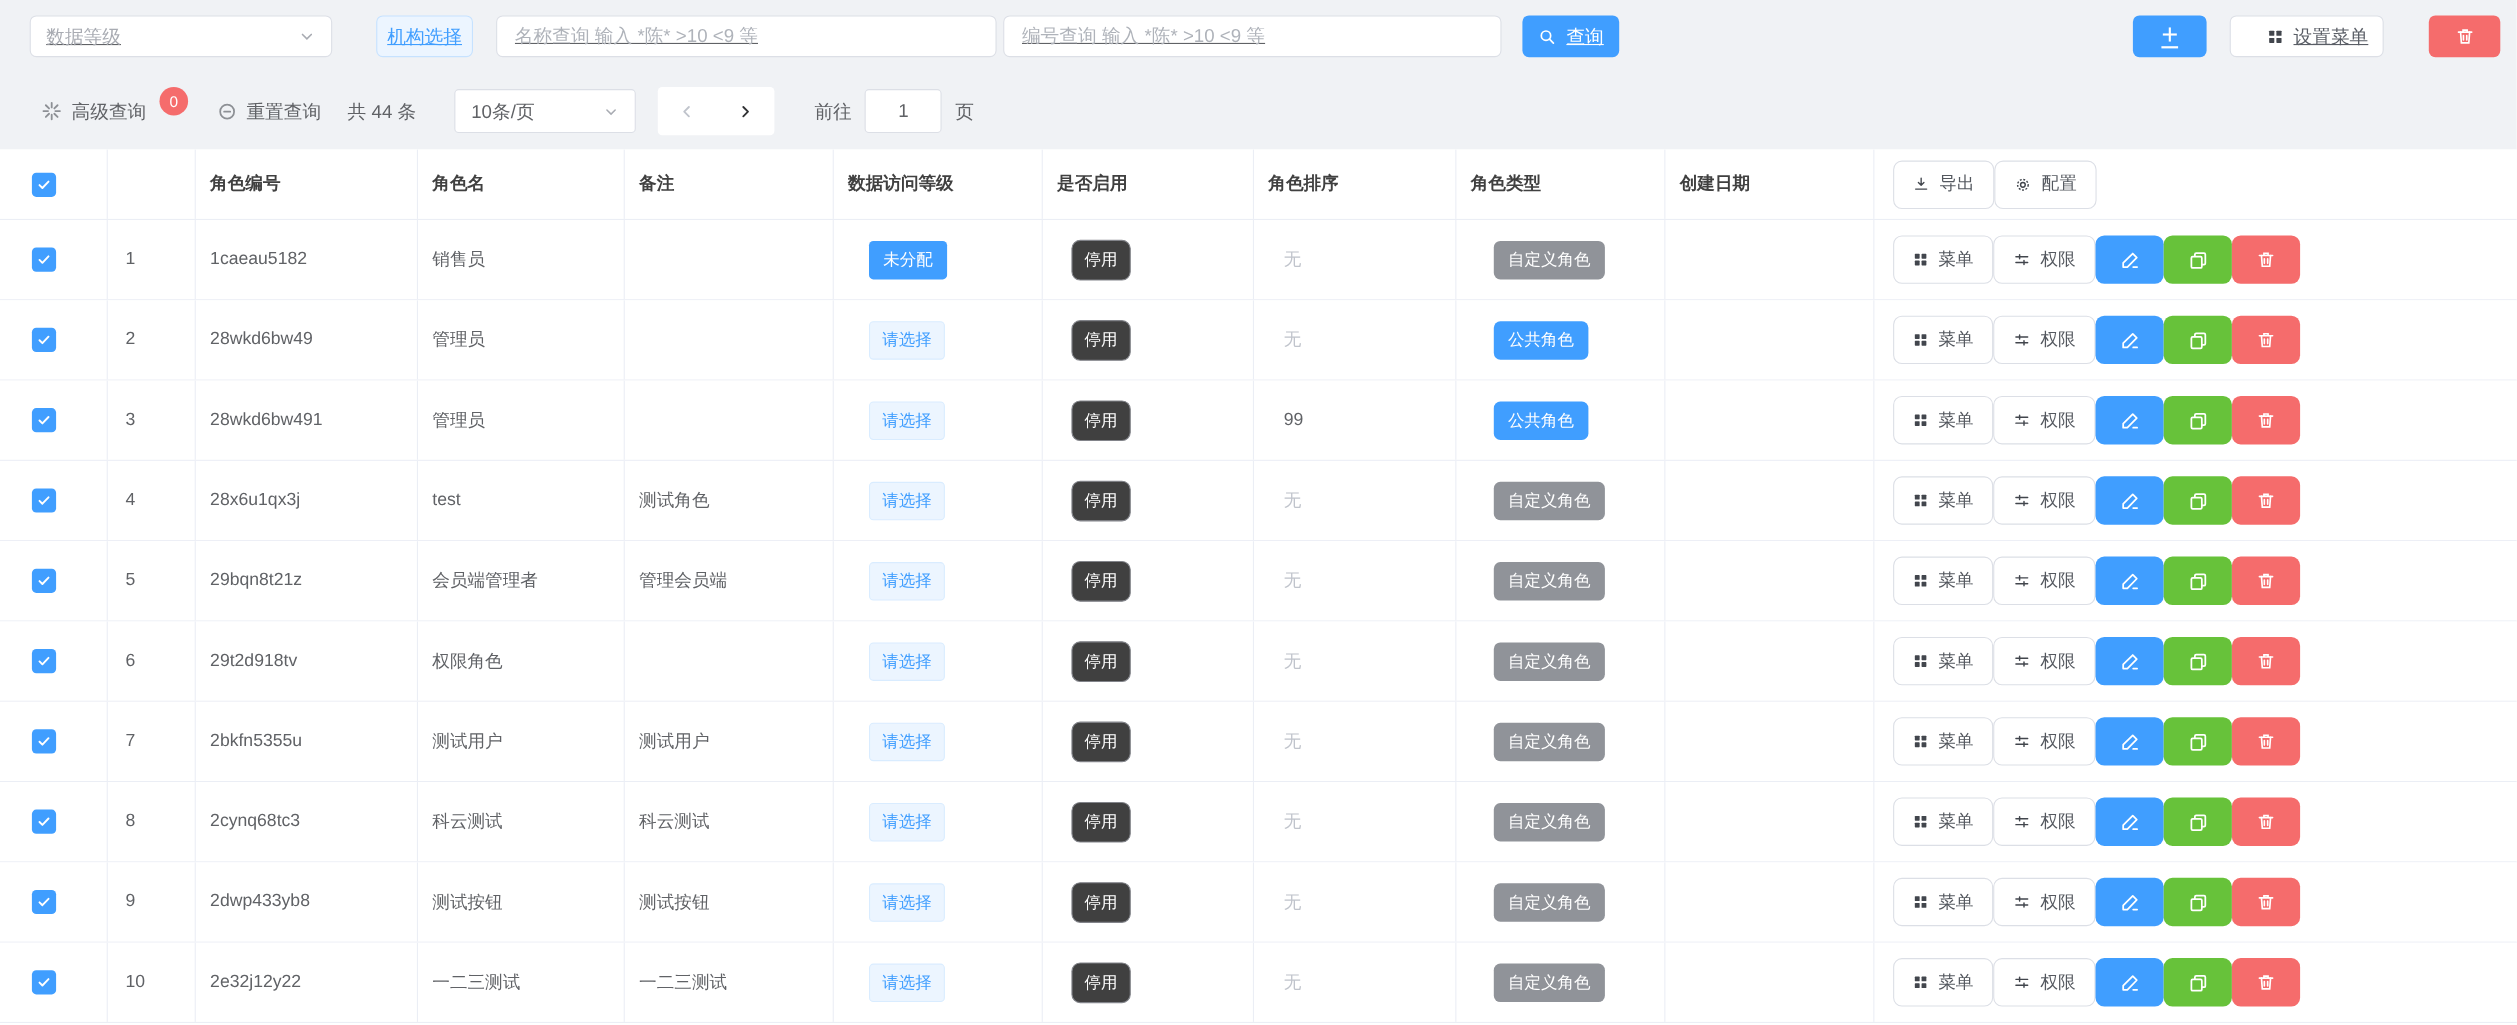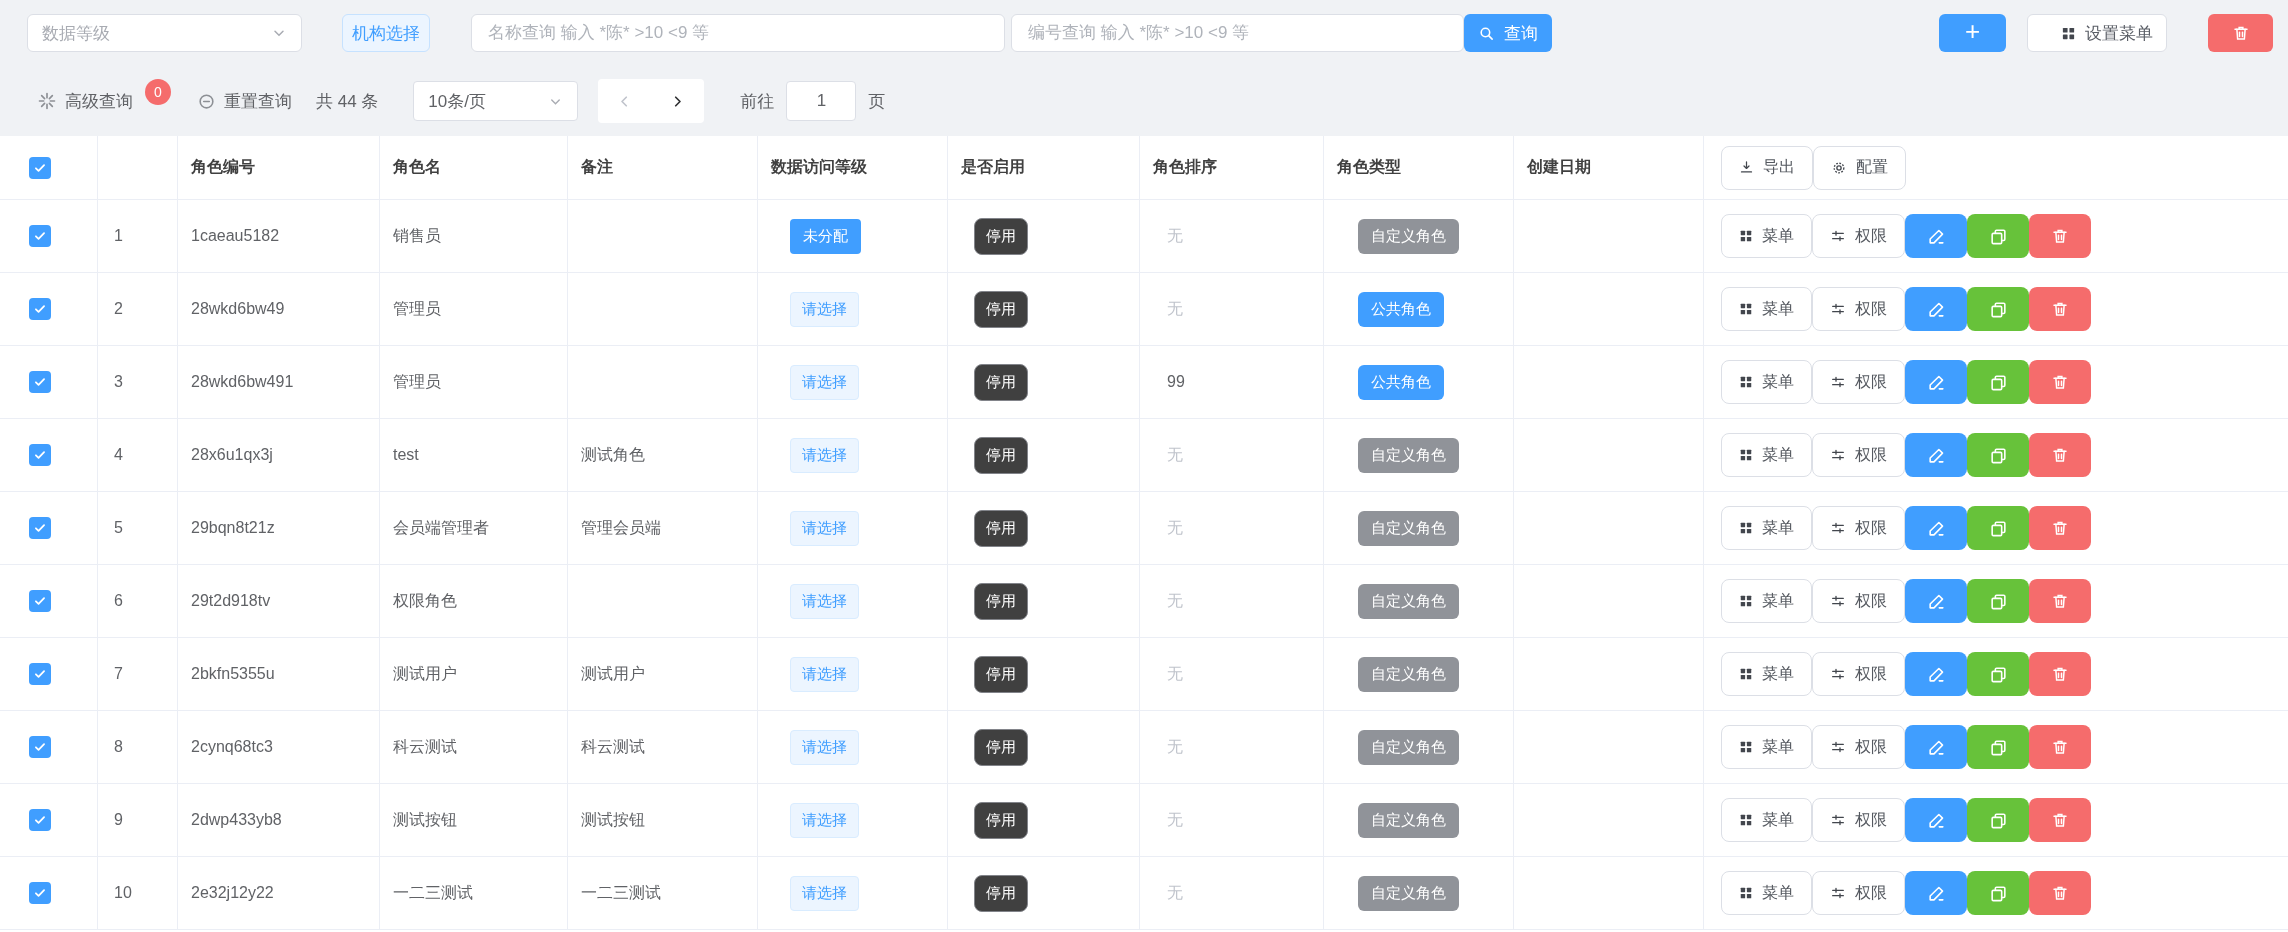--- a/index.html
+++ b/index.html
@@ -5,39 +5,39 @@
   * { box-sizing: border-box; margin: 0; padding: 0; }
   html, body { width: 2288px; height: 932px; overflow: hidden; }
   body {
     font-family: "Liberation Sans", "DejaVu Sans", sans-serif;
     background: #ffffff;
     color: #606266;
   }
   
   .topband { height: 136px; background: #F0F2F5; }
   .toolbar { display: flex; align-items: center; height: 66px; padding: 0 15px 0 27px; }
-  .ctl { height: 38px; border-radius: 6px; font-size: 17px; }
+  .ctl { height: 38px; border-radius: 6px; font-size: 17px; text-decoration: underline; }
   .select-box {
     background: #fff; border: 1px solid #DCDFE6; display: flex; align-items: center;
     justify-content: space-between; padding: 0 14px; cursor: pointer;
   }
   .dl-select { width: 275px; }
   .placeholder { color: #A8ABB2; }
   .btn { display: inline-flex; align-items: center; justify-content: center; border: none; cursor: pointer; gap: 9px; }
   .btn-lightblue { background: #ECF5FF; color: #409EFF; border: 1px solid #C6E2FF; }
   .org-btn { margin-left: 40px; width: 88px; }
   .input {
     background: #fff; border: 1px solid #DCDFE6; padding: 0 16px; color: #606266;
     font-size: 17px; font-family: inherit; outline: none;
   }
   .input::placeholder { color: #AFB3BA; }
-  .input-name { margin-left: 41px; width: 534px; }
+  .input-name { margin-left: 21px; width: 455px; }
   .input-code { margin-left: 6px; width: 453px; }
   .btn-primary { background: #409EFF; color: #fff; }
-  .search-btn { margin-left: 0; width: 88px; }
+  .search-btn { margin-left: 19px; width: 88px; }
   .spacer { flex: 1; }
   .add-btn { width: 67px; font-size: 26px; font-weight: 300; padding-bottom: 3px; }
   .btn-whitetop { background: #fff; border: 1px solid #DCDFE6; color: #5A5E66; }
   .setup-btn { margin-left: 21px; width: 140px; padding-left: 20px; }
   .btn-danger { background: #F56C6C; color: #fff; }
   .del-btn { margin-left: 41px; width: 65px; }
 
   
   .filterrow { display: flex; align-items: center; height: 70px; padding-left: 37px; font-size: 17px; color: #606266; }
   .linkitem { display: inline-flex; align-items: center; gap: 8px; cursor: pointer; }

